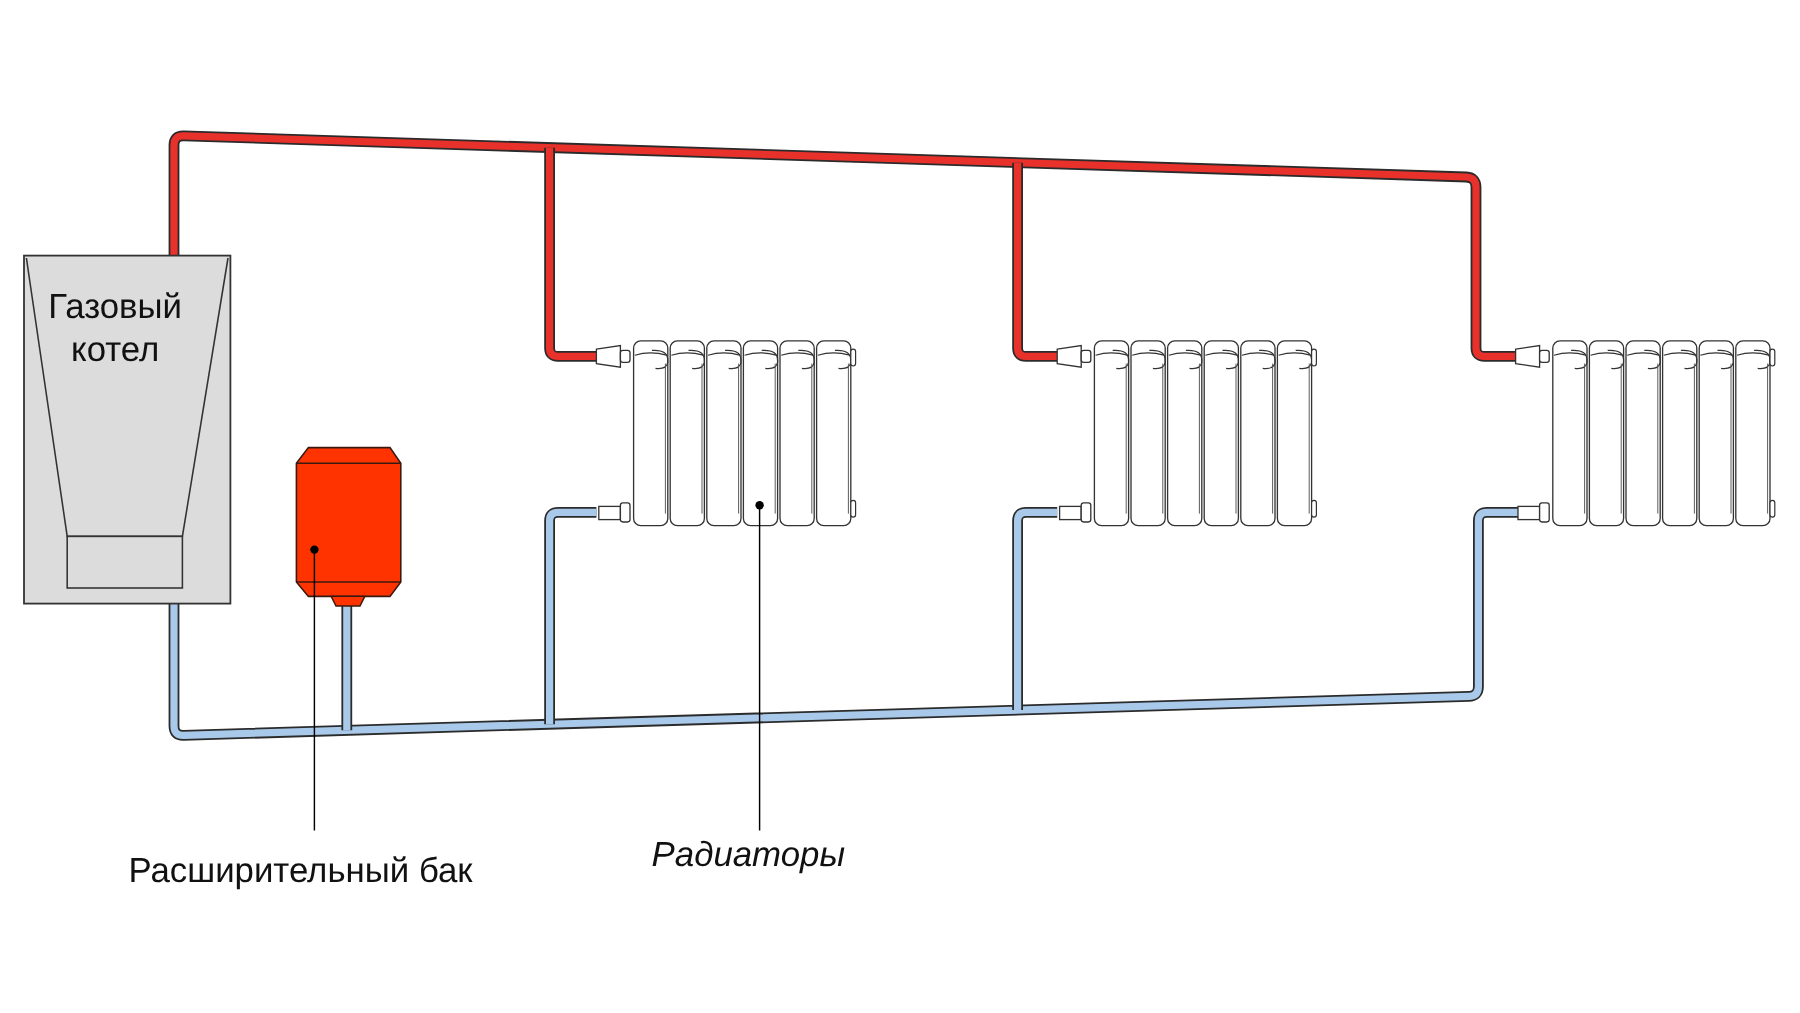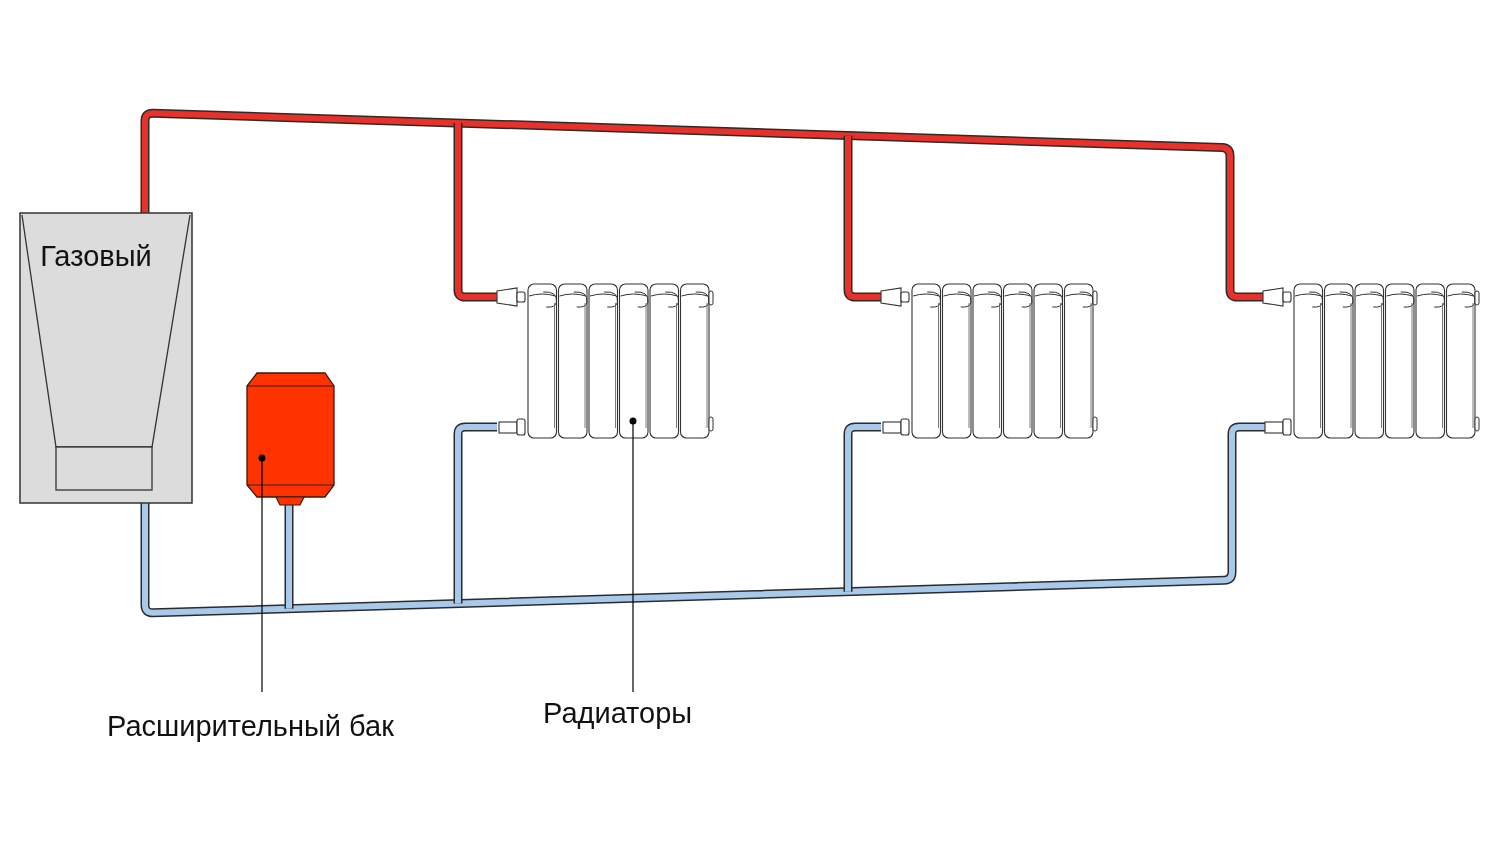--- a/index.html
+++ b/index.html
@@ -2,21 +2,21 @@
 <html><head>
 <meta charset="utf-8">
 <style>
   html, body { margin: 0; padding: 0; background: #ffffff; }
   body { width: 1500px; height: 844px; position: relative; overflow: hidden; font-family: "Liberation Sans", sans-serif; }
   #diagram { position: absolute; left: 0; top: 0; }
   .lbl { position: absolute; color: #111; font-family: "Liberation Sans", sans-serif; white-space: nowrap; }
   .boiler-label { left: 20px; width: 152px; top: 238px; text-align: center; font-size: 29px; line-height: 36px; }
   .caption { font-size: 29px; top: 697px; }
   .cap-tank { left: 107px; margin-top: 13px; }
-  .cap-rad { left: 543px; }
+  .cap-rad { left: 543px; font-style: italic; }
 </style>
 </head>
 <body>
 
 <svg id="diagram" width="1500" height="844" viewBox="0 0 1500 844" xmlns="http://www.w3.org/2000/svg">
   <g id="pipes-return">
       <g>
         <path d="M145,503 L145,605 Q145,613 153,612.8 L1224,580.3 Q1232,580 1232,572 L1232,434 Q1232,427 1239,427 L1265,427" fill="none" stroke="#2b2b2b" stroke-width="9" stroke-linejoin="round" stroke-linecap="butt"></path>
         <path d="M145,503 L145,605 Q145,613 153,612.8 L1224,580.3 Q1232,580 1232,572 L1232,434 Q1232,427 1239,427 L1265,427" fill="none" stroke="#a9c9ea" stroke-width="6" stroke-linejoin="round" stroke-linecap="butt"></path>
       </g>
@@ -199,15 +199,16 @@
   <g>
     <circle cx="262" cy="458" r="3.5" fill="#000"></circle>
     <line x1="262" y1="458" x2="262" y2="692" stroke="#000" stroke-width="1.2"></line>
     <circle cx="633" cy="421" r="3.5" fill="#000"></circle>
     <line x1="633" y1="421" x2="633" y2="692" stroke="#000" stroke-width="1.2"></line>
   </g>
 </svg>
 
 <div class="lbl boiler-label">
   <div>Газовый</div>
+  <div>котел</div>
 </div>
 <div class="lbl caption cap-tank">Расширительный бак</div>
 <div class="lbl caption cap-rad">Радиаторы</div>
 
 </body></html>

